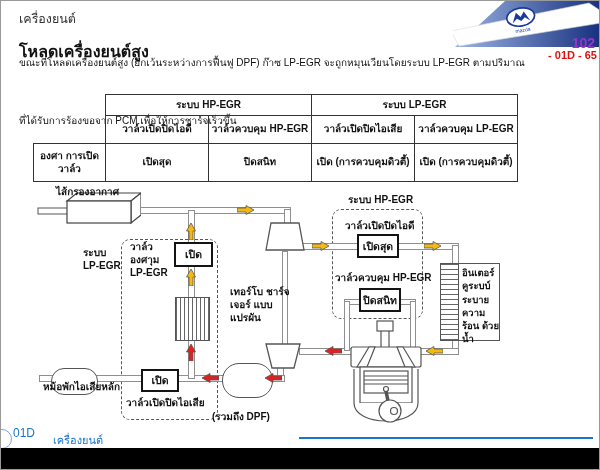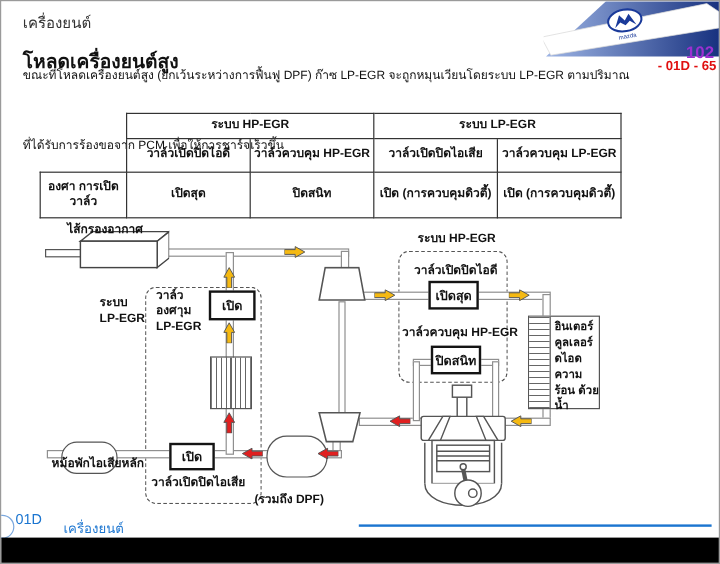--- a/index.html
+++ b/index.html
@@ -134,21 +134,21 @@
     <polygon points="6,1 34,1 39,28 1,28" fill="#fff" stroke="#555" stroke-width="1.3"></polygon>
   </svg>
   <svg class="shape" style="left:264px;top:342px;" width="36" height="27">
     <polygon points="1,1 35,1 29,25 7,25" fill="#fff" stroke="#555" stroke-width="1.3"></polygon>
   </svg>
 
   <div class="cooler" style="left:174px;top:296px;width:33px;height:42px;"></div>
 
   <div class="icooler" style="left:439px;top:262px;width:58px;height:76px;">
     <div class="fins"></div>
-    <div class="ictxt">อินเตอร์ คูลเลอร์ ดไอด ความร้อน ด้วยน้ำ</div>
+    <div class="ictxt">อินเตอร์ คูระบบ์ ระบาย ความร้อน ด้วยน้ำ</div>
   </div>
 
   <svg class="shape" style="left:342px;top:316px;" width="86" height="116">
     <g fill="#fff" stroke="#555" stroke-width="1.2">
       <rect x="34" y="4" width="16" height="10"></rect>
       <line x1="38" y1="14" x2="38" y2="30"></line>
         <line x1="46" y1="14" x2="46" y2="30"></line>
       <rect x="8" y="30" width="70" height="20" rx="2"></rect>
       <polygon points="14,50 26,30 32,30 24,50"></polygon>
       <polygon points="72,50 60,30 54,30 62,50"></polygon>
@@ -202,20 +202,21 @@
   <div class="vbox" style="left:140px;top:368px;width:34px;height:19px;">เปิด</div>
   <div class="vbox" style="left:356px;top:233px;width:38px;height:20px;">เปิดสุด</div>
   <div class="vbox" style="left:358px;top:287px;width:38px;height:20px;">ปิดสนิท</div>
 
   <div class="lbl nowrap" style="left:55px;top:184px;">ไส้กรองอากาศ</div>
   <div class="lbl" style="left:82px;top:245px;width:38px;">ระบบ LP-EGR</div>
   <div class="lbl" style="left:129px;top:239px;width:42px;">วาล์ว องศาุม LP-EGR</div>
   <div class="lbl nowrap" style="left:42px;top:379px;">หม้อพักไอเสียหลัก</div>
   <div class="lbl nowrap" style="left:125px;top:395px;">วาล์วเปิดปิดไอเสีย</div>
   <div class="lbl nowrap" style="left:211px;top:409px;">(รวมถึง DPF)</div>
+  <div class="lbl" style="left:229px;top:284px;width:64px;">เทอร์โบ ชาร์จเจอร์ แบบแปรผัน</div>
   <div class="lbl nowrap" style="left:347px;top:192px;">ระบบ HP-EGR</div>
   <div class="lbl nowrap" style="left:344px;top:218px;">วาล์วเปิดปิดไอดี</div>
   <div class="lbl nowrap" style="left:334px;top:270px;">วาล์วควบคุม HP-EGR</div>
 
   <div class="footer-arc"></div>
   <div class="footer-sec">01D</div>
   <div class="footer-title">เครื่องยนต์</div>
   <div class="footer-line"></div>
   <div class="blackbar"></div>
   <div class="wm">[958x720] https://upic.me/</div>

